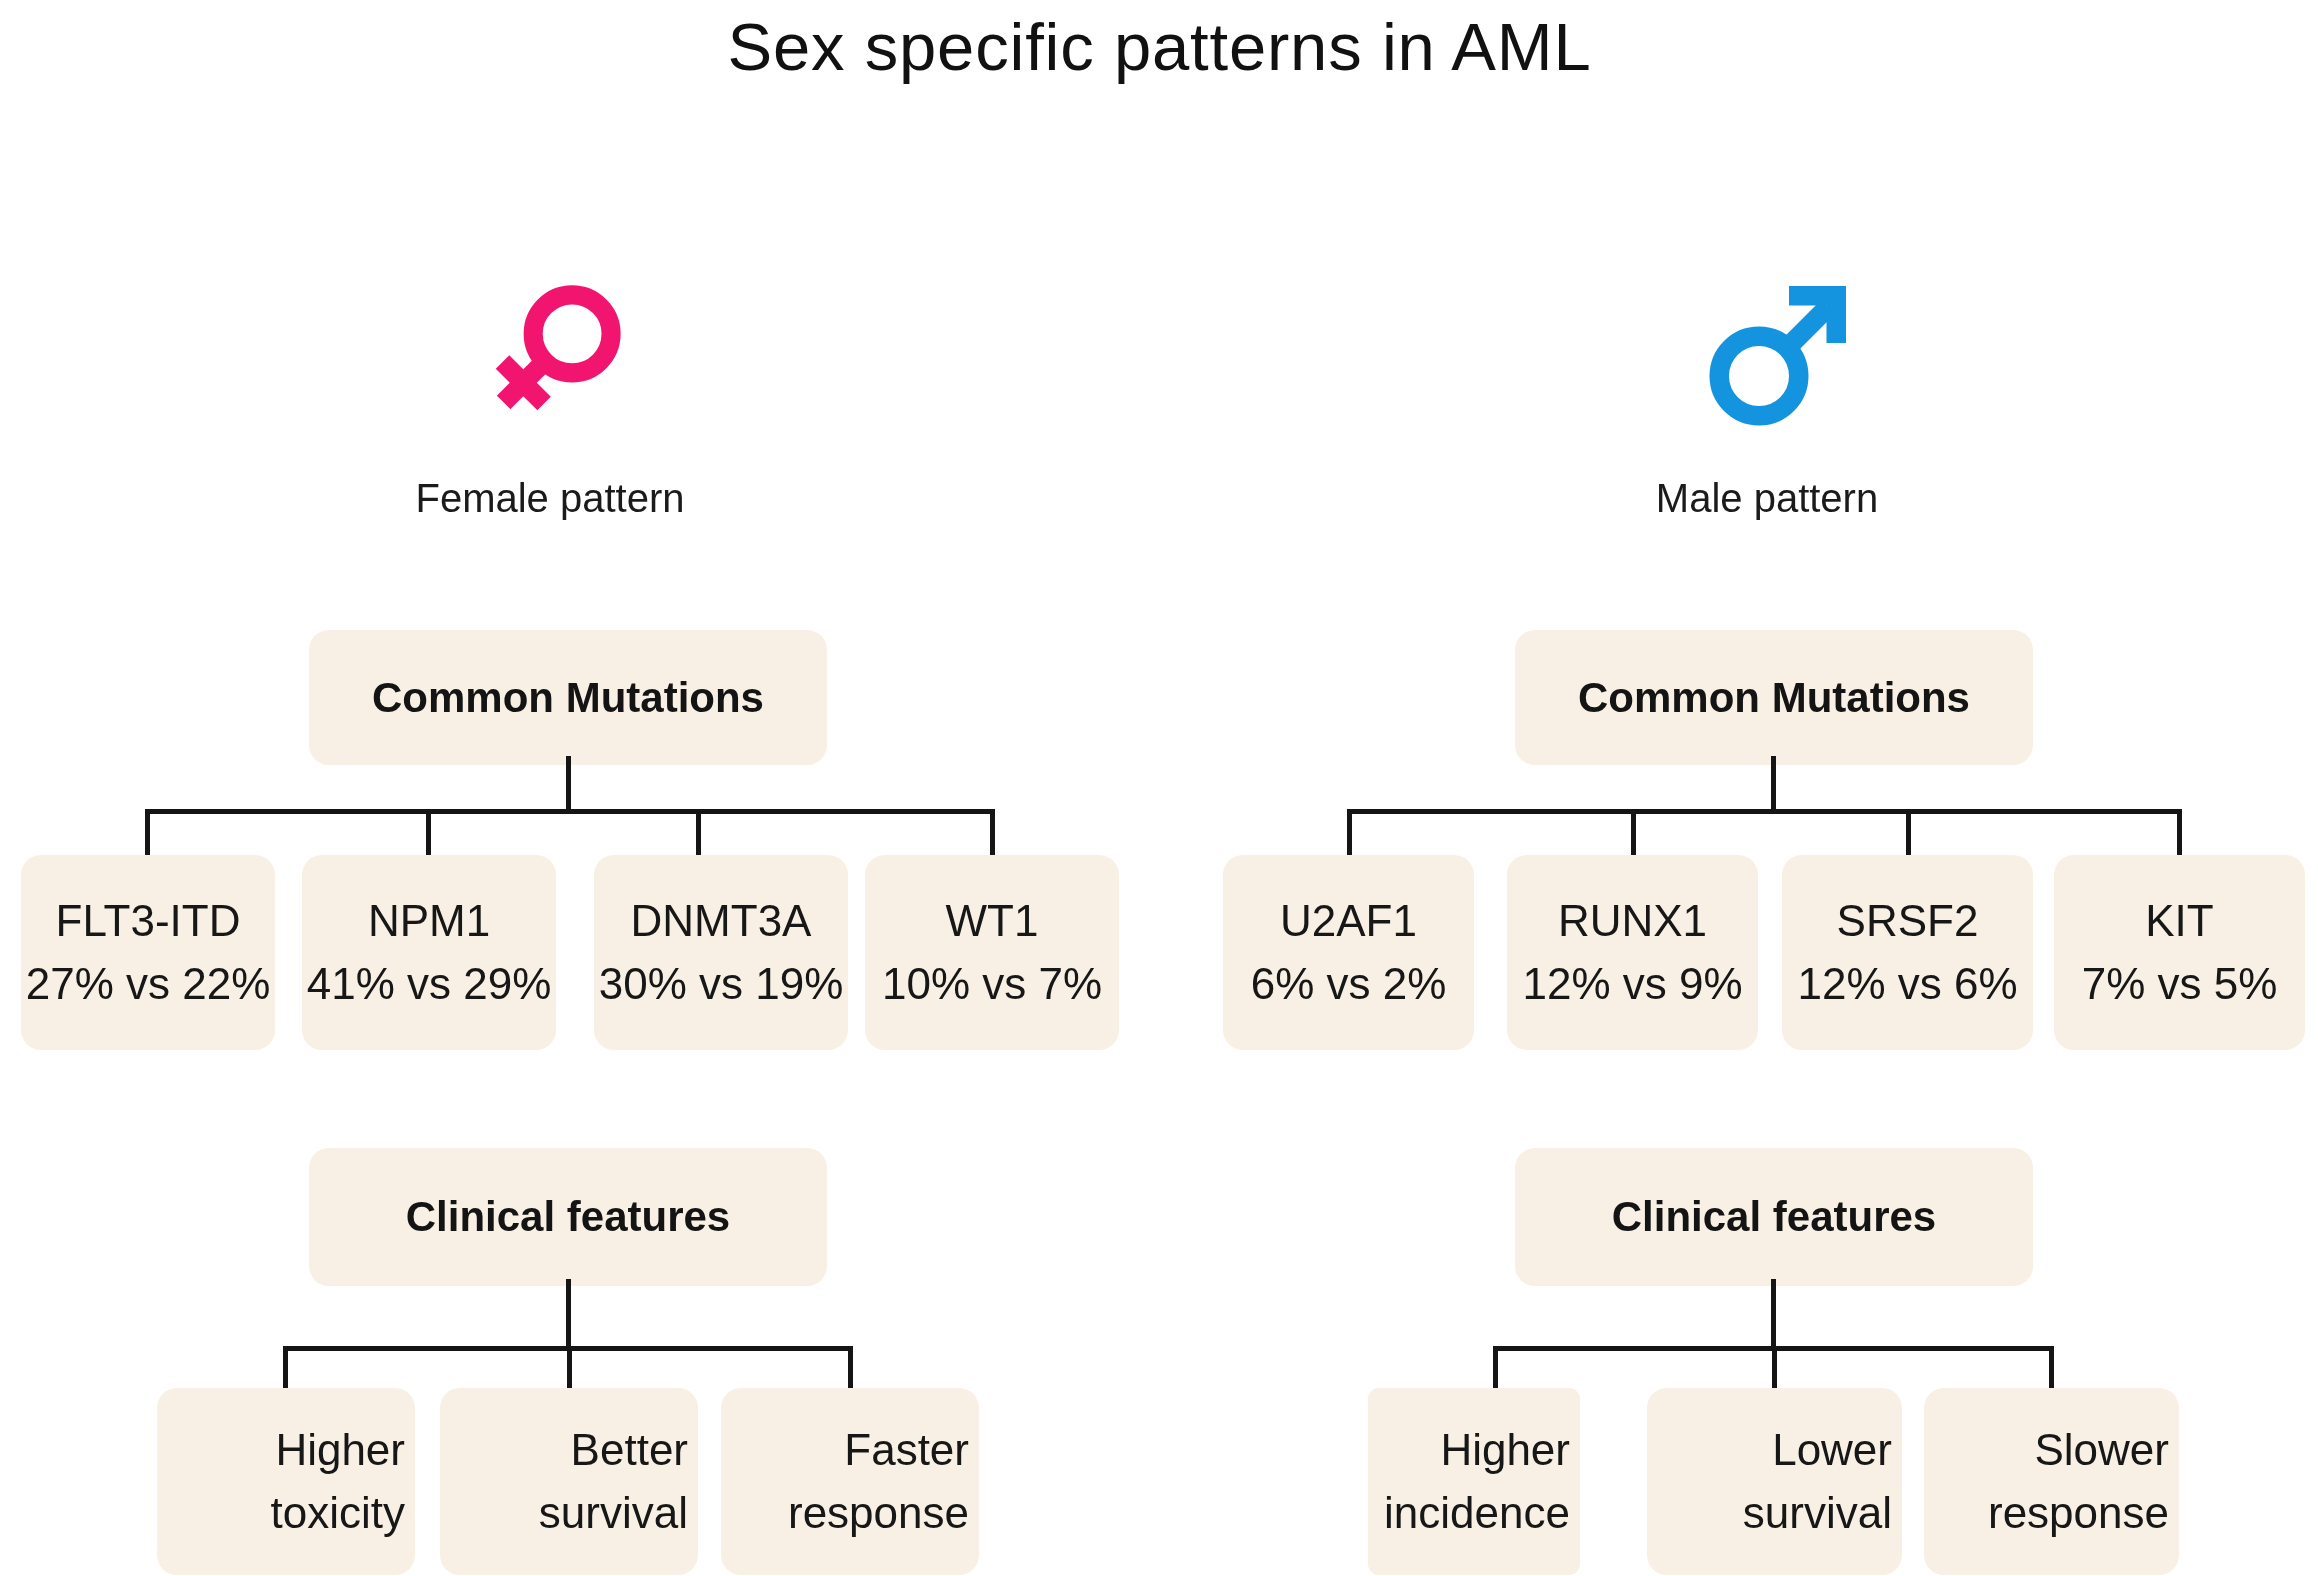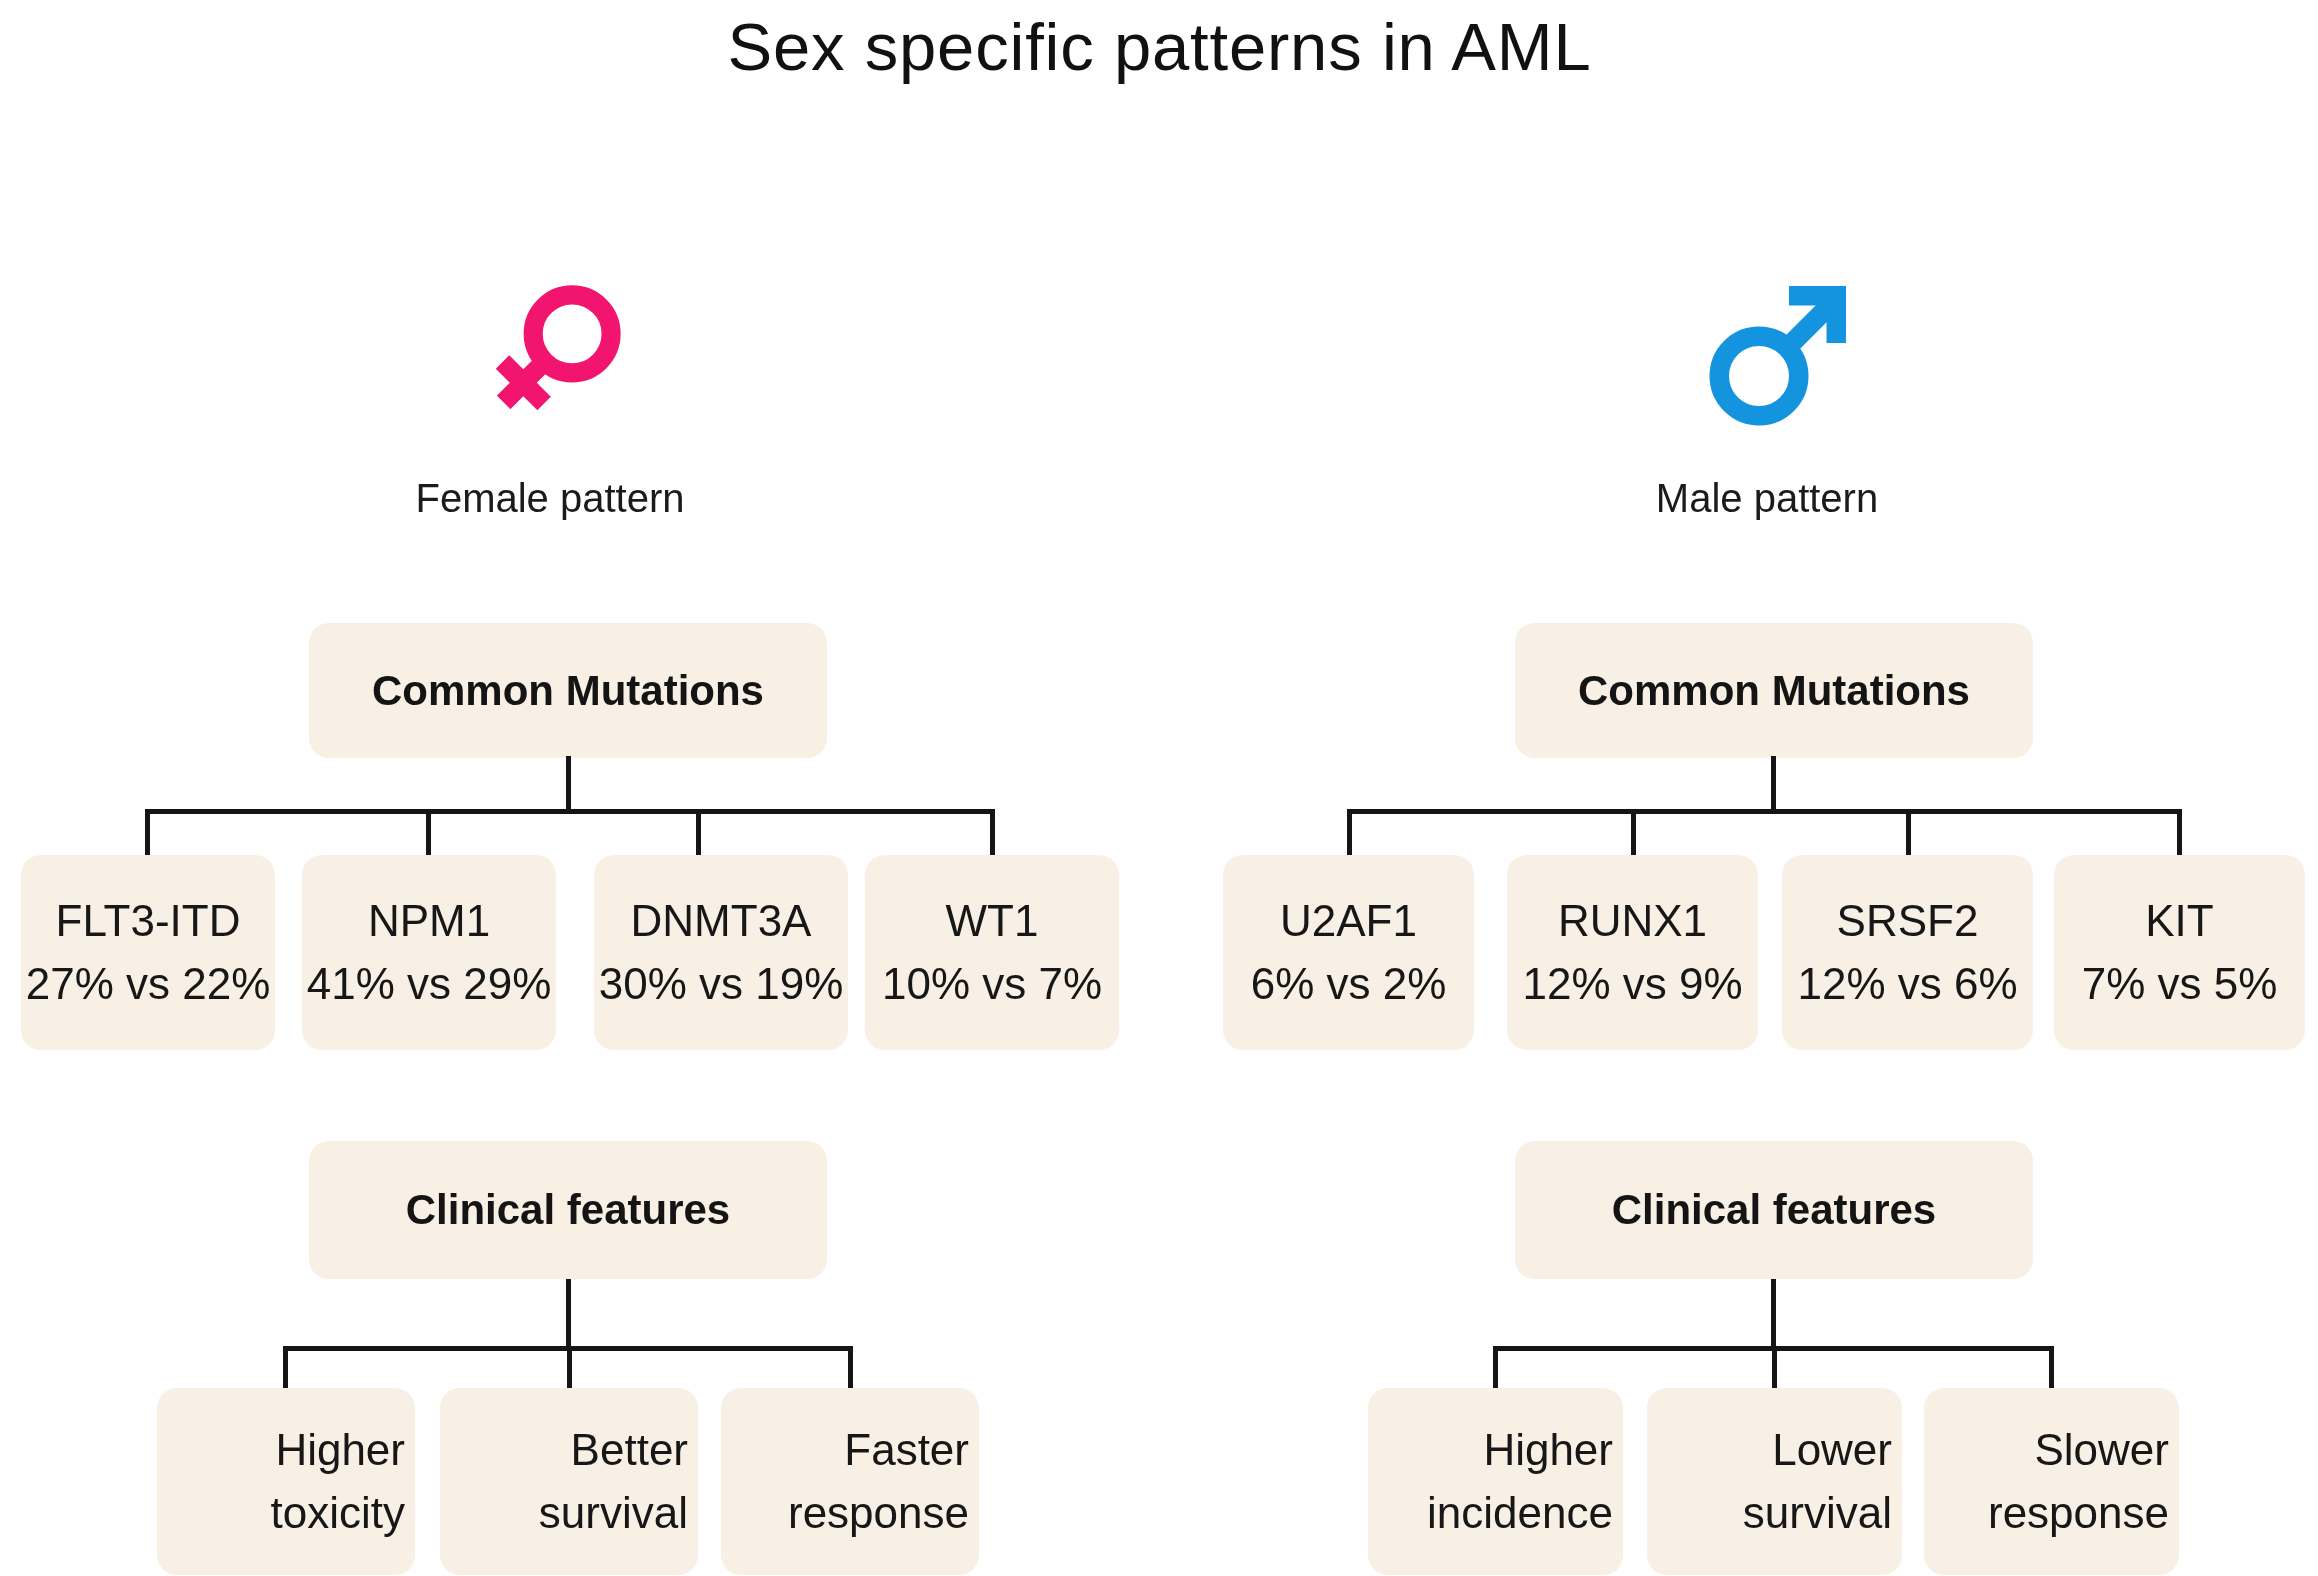--- a/index.html
+++ b/index.html
@@ -24,21 +24,21 @@
   .plabel{
     position:absolute;transform:translateX(-50%);
     font-size:40px;color:#1b1b1b;white-space:nowrap;
   }
   .icon{position:absolute;}
   .icon svg{display:block;width:100%;height:100%;}
   .icon.female svg{transform:rotate(45deg);}
   .hdr{
     position:absolute;background:var(--box);border-radius:20px;
     display:flex;align-items:center;justify-content:center;
-    font-size:42px;font-weight:700;color:#141414;
+    font-size:42px;font-weight:700;color:#141414;margin-top:7px;
   }
   .node{
     position:absolute;background:var(--box);border-radius:20px;
     display:flex;flex-direction:column;align-items:center;justify-content:center;
     font-size:44px;line-height:1.43;color:#171717;text-align:right;
     padding:0 10px;box-sizing:border-box;
   }
   .node .nm, .node .st{white-space:nowrap;}
   .line{position:absolute;background:var(--line);}
 </style>
@@ -136,21 +136,21 @@
 </div>
 
 <div class="hdr" style="left:1515px;top:1141px;width:518px;height:138px;">Clinical features</div>
 
 <div class="line" style="left:1771px;top:1279px;width:4.7px;height:72px;"></div>
 <div class="line" style="left:1493px;top:1346px;width:561px;height:4.7px;"></div>
 <div class="line" style="left:1493px;top:1346px;width:4.7px;height:44px;"></div>
 <div class="line" style="left:1772px;top:1346px;width:4.7px;height:44px;"></div>
 <div class="line" style="left:2049px;top:1346px;width:4.7px;height:44px;"></div>
 
-<div class="node" style="left:1368px;top:1388px;width:255px;height:187px;">
+<div class="node" style="left:1368px;top:1388px;width:212px;height:187px;border-radius:11px;">
   <div>Higher incidence</div>
 </div>
 <div class="node" style="left:1647px;top:1388px;width:255px;height:187px;">
   <div>Lower survival</div>
 </div>
 <div class="node" style="left:1924px;top:1388px;width:255px;height:187px;">
   <div>Slower response</div>
 </div>
 
 

